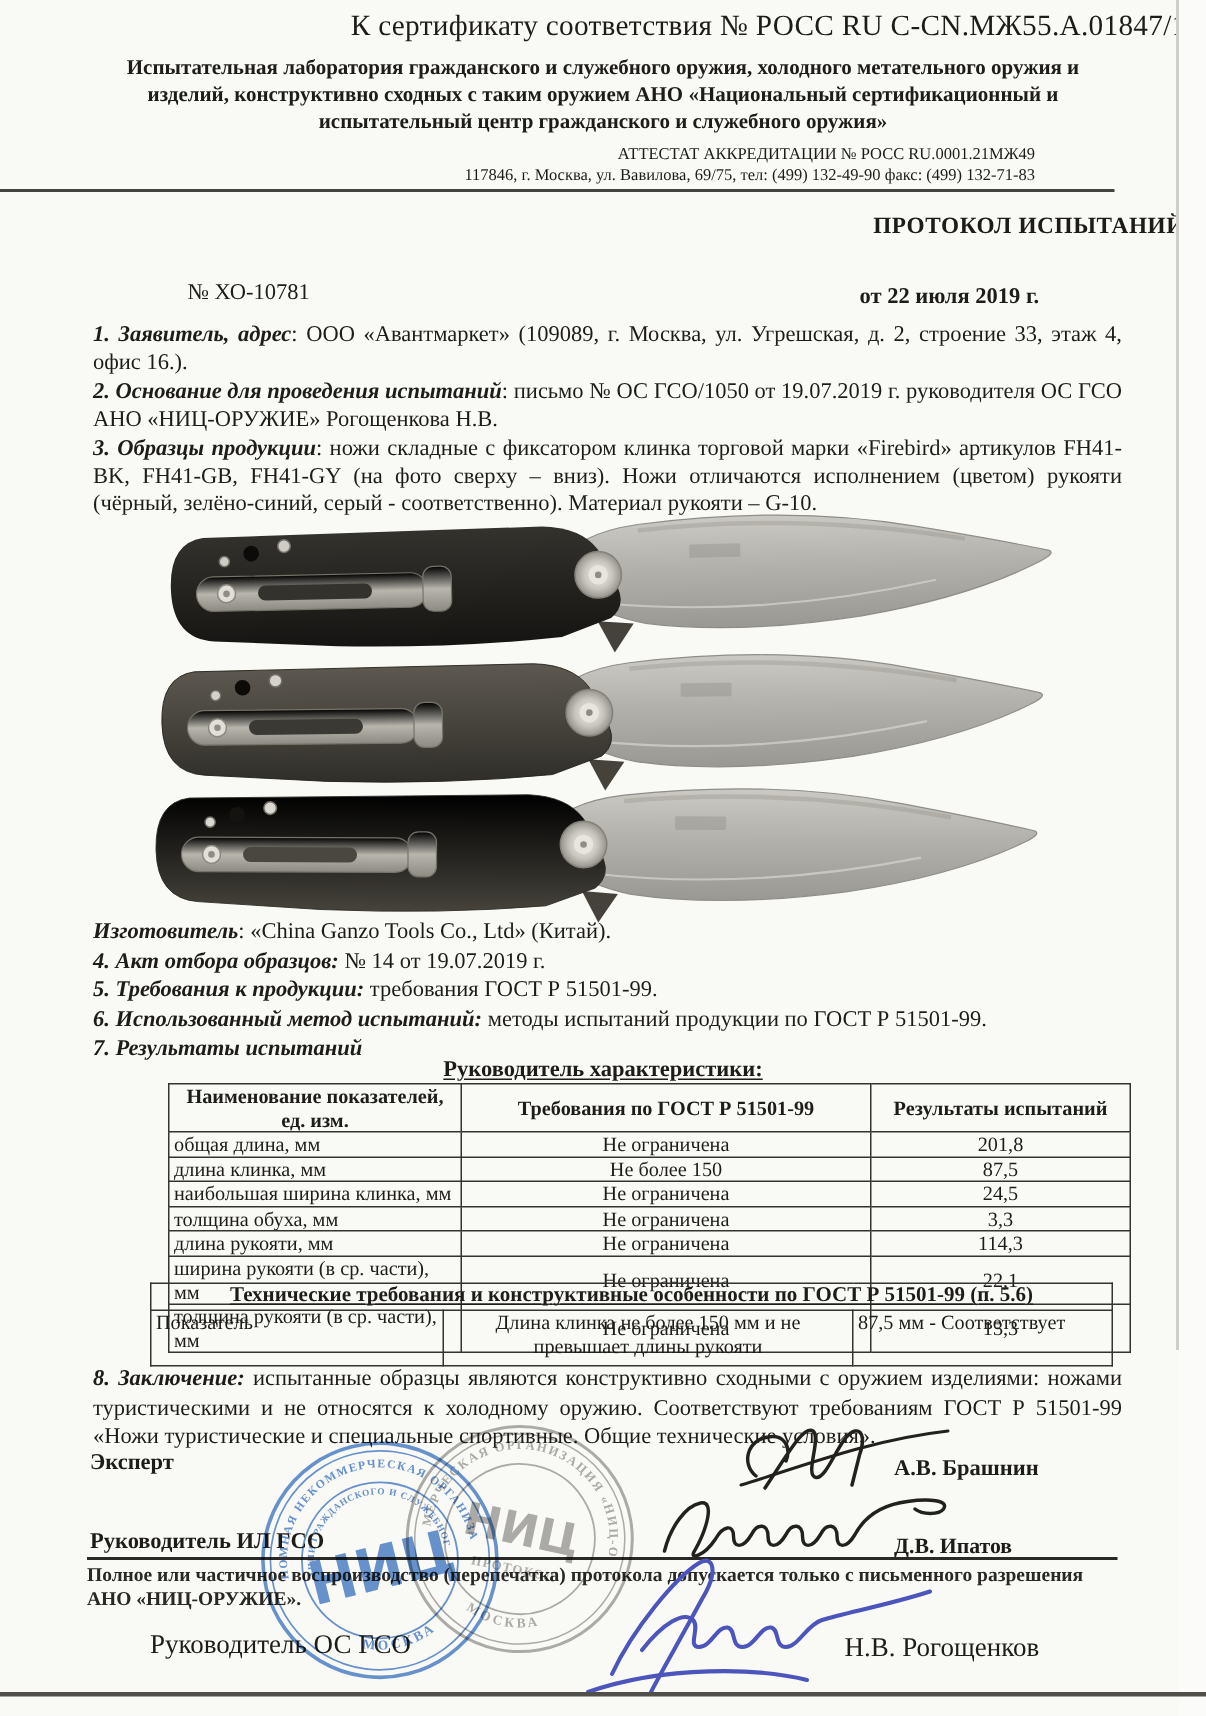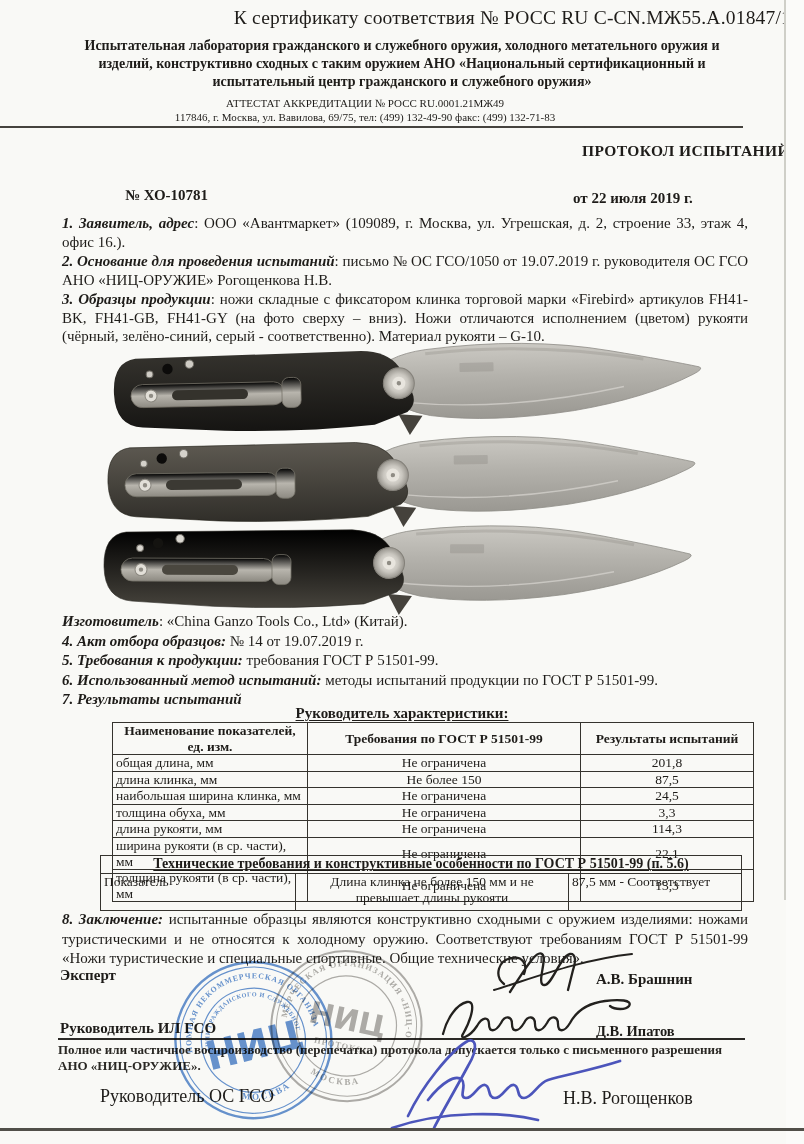--- a/index.html
+++ b/index.html
@@ -4,24 +4,24 @@
 <title>Протокол испытаний</title>
 <style>
   html,body{margin:0;padding:0;background:#dddddb;}
   .sheet{position:relative;width:804px;height:1144px;margin:0 auto;background:#f9f9f6;
          font-family:"Liberation Serif","DejaVu Serif",serif;color:#1e1c19;overflow:hidden;}
   .abs{position:absolute;}
   .b{font-weight:normal;}
   .bi{font-weight:bold;font-style:italic;}
   .cert-line{top:7px;left:0;width:801px;text-align:right;font-size:19.5px;letter-spacing:.2px;}
   .lab-name{top:37px;left:77px;width:650px;text-align:center;font-weight:bold;font-size:14px;line-height:1.3;}
-  .accred-wrap{top:96px;left:40px;width:650px;text-align:center;font-size:11px;line-height:1.3;}
+  .accred-wrap{top:96px;left:40px;width:650px;text-align:right;font-size:11px;line-height:1.3;}
   .hr1{top:126px;left:0;width:743px;border-top:2.5px solid #45433e;height:0;}
   .doc-title{top:142px;left:0;width:790px;text-align:right;font-weight:bold;font-size:15.5px;letter-spacing:.4px;}
-  .doc-num{top:187px;left:125px;font-weight:bold;font-size:15px;}
+  .doc-num{top:187px;left:125px;font-weight:normal;font-size:15px;}
   .doc-date{top:190px;left:573px;font-weight:bold;font-size:15px;}
   .paras{top:214px;left:62px;width:686px;font-size:15px;line-height:18.9px;text-align:justify;}
   .paras p{margin:0;}
   .after-photo{top:612px;left:62px;width:686px;font-size:15px;line-height:19.6px;text-align:justify;}
   .after-photo p{margin:0;}
   .tbl-title{top:705px;left:0;width:804px;text-align:center;font-weight:bold;font-size:15px;
              text-decoration:underline;text-underline-offset:2px;}
   table{border-collapse:collapse;table-layout:fixed;width:641px;font-size:13.5px;}
   td,th{border:1.5px solid #35332e;padding:0 3px;line-height:1.15;overflow:hidden;}
   .t-specs{position:absolute;top:722px;left:100px;margin-left:12px;}

